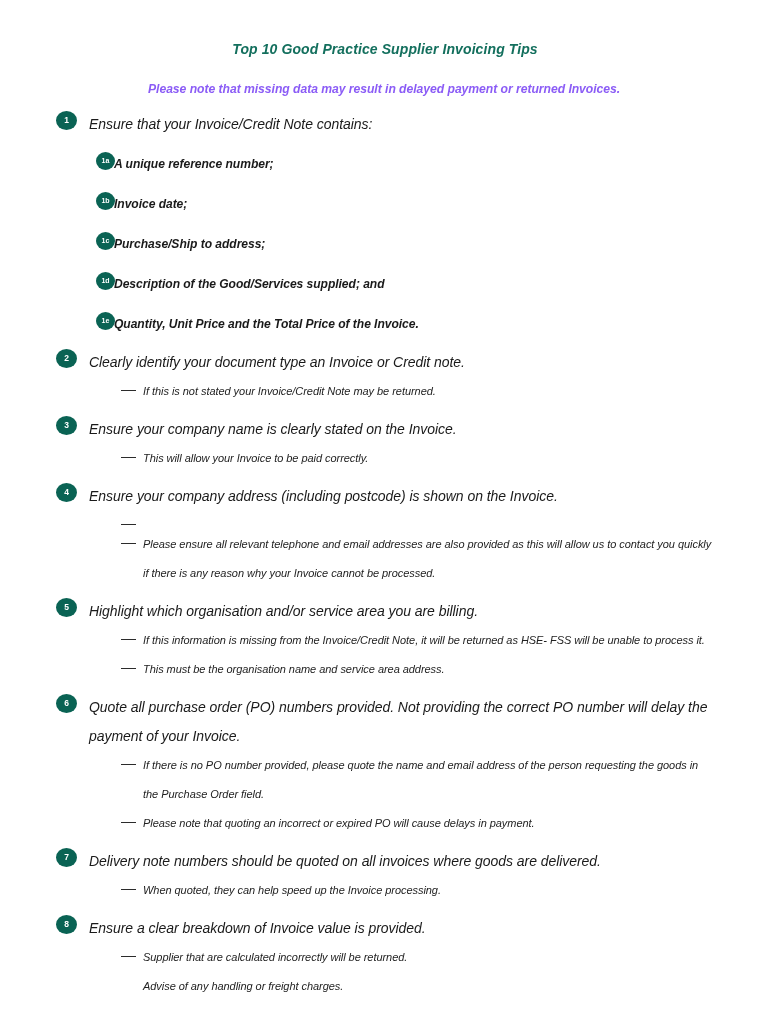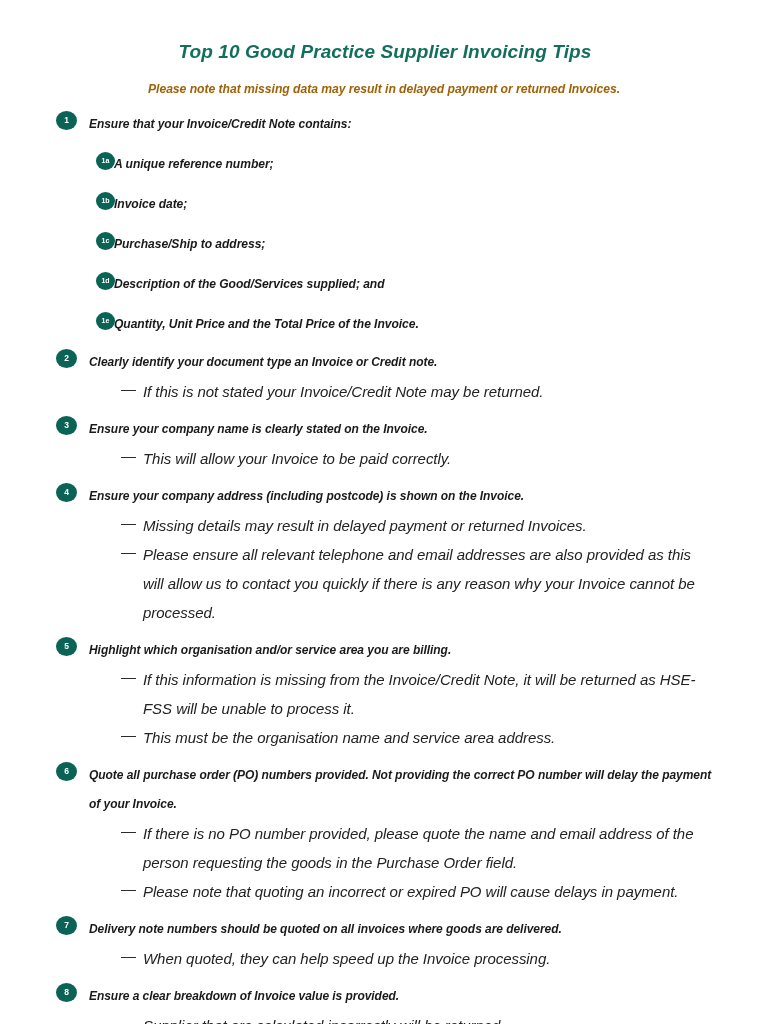--- a/index.html
+++ b/index.html
@@ -23,36 +23,36 @@
     background: #ffffff;
   }
 
   
   .doc-title {
     position: absolute;
     left: 0;
     top: 41px;
     width: 770px;
     text-align: center;
-    font-size: 19px;
+    font-size: 14px;
     font-weight: bold;
     font-style: italic;
     color: #136f5d;
     letter-spacing: 0.1px;
   }
 
   .doc-subtitle {
     position: absolute;
     left: 148px;
     top: 82px;
     width: 520px;
     font-size: 12.2px;
     font-weight: bold;
     font-style: italic;
-    color: #a16207;
+    color: #8b5cf6;
     letter-spacing: -0.05px;
   }
 
   
   .content {
     position: absolute;
     left: 0;
     top: 110px;
     width: 770px;
   }
@@ -77,22 +77,22 @@
     font-weight: bold;
     font-style: normal;
     line-height: 19px;
     text-align: center;
     box-sizing: border-box;
   }
 
   .item-text {
     margin-left: 89px;
     margin-right: 58px;
-    font-size: 12px;
-    font-weight: bold;
+    font-size: 14px;
+    font-weight: normal;
     font-style: italic;
     line-height: 29px;
     letter-spacing: -0.05px;
     color: #1a1a1a;
   }
 
   
   .subitem {
     position: relative;
     min-height: 19px;
@@ -137,21 +137,21 @@
     left: 121px;
     top: 13px;
     width: 15px;
     height: 1px;
     background: #2b2b2b;
   }
 
   .note-text {
     margin-left: 143px;
     margin-right: 58px;
-    font-size: 15px;
+    font-size: 11px;
     font-weight: normal;
     font-style: italic;
     line-height: 29px;
     letter-spacing: -0.05px;
     color: #222222;
   }
 
   .gap-sm { height: 9px; }
   .gap-md { height: 11px; }
 </style>
@@ -212,21 +212,20 @@
         <span class="note-dash"></span>
         <div class="note-text">This will allow your Invoice to be paid correctly.</div>
       </div>
       <div class="gap-sm"></div>
       <div class="item">
         <div class="badge">4</div>
         <div class="item-text">Ensure your company address (including postcode) is shown on the Invoice.</div>
       </div>
       <div class="note">
         <span class="note-dash"></span>
-        <div class="note-text">Missing details may result in delayed payment or returned Invoices.</div>
       </div>
       <div class="note">
         <span class="note-dash"></span>
         <div class="note-text">Please ensure all relevant telephone and email addresses are also provided as this will allow us to contact you quickly if there is any reason why your Invoice cannot be processed.</div>
       </div>
       <div class="gap-sm"></div>
       <div class="item">
         <div class="badge">5</div>
         <div class="item-text">Highlight which organisation and/or service area you are billing.</div>
       </div>

